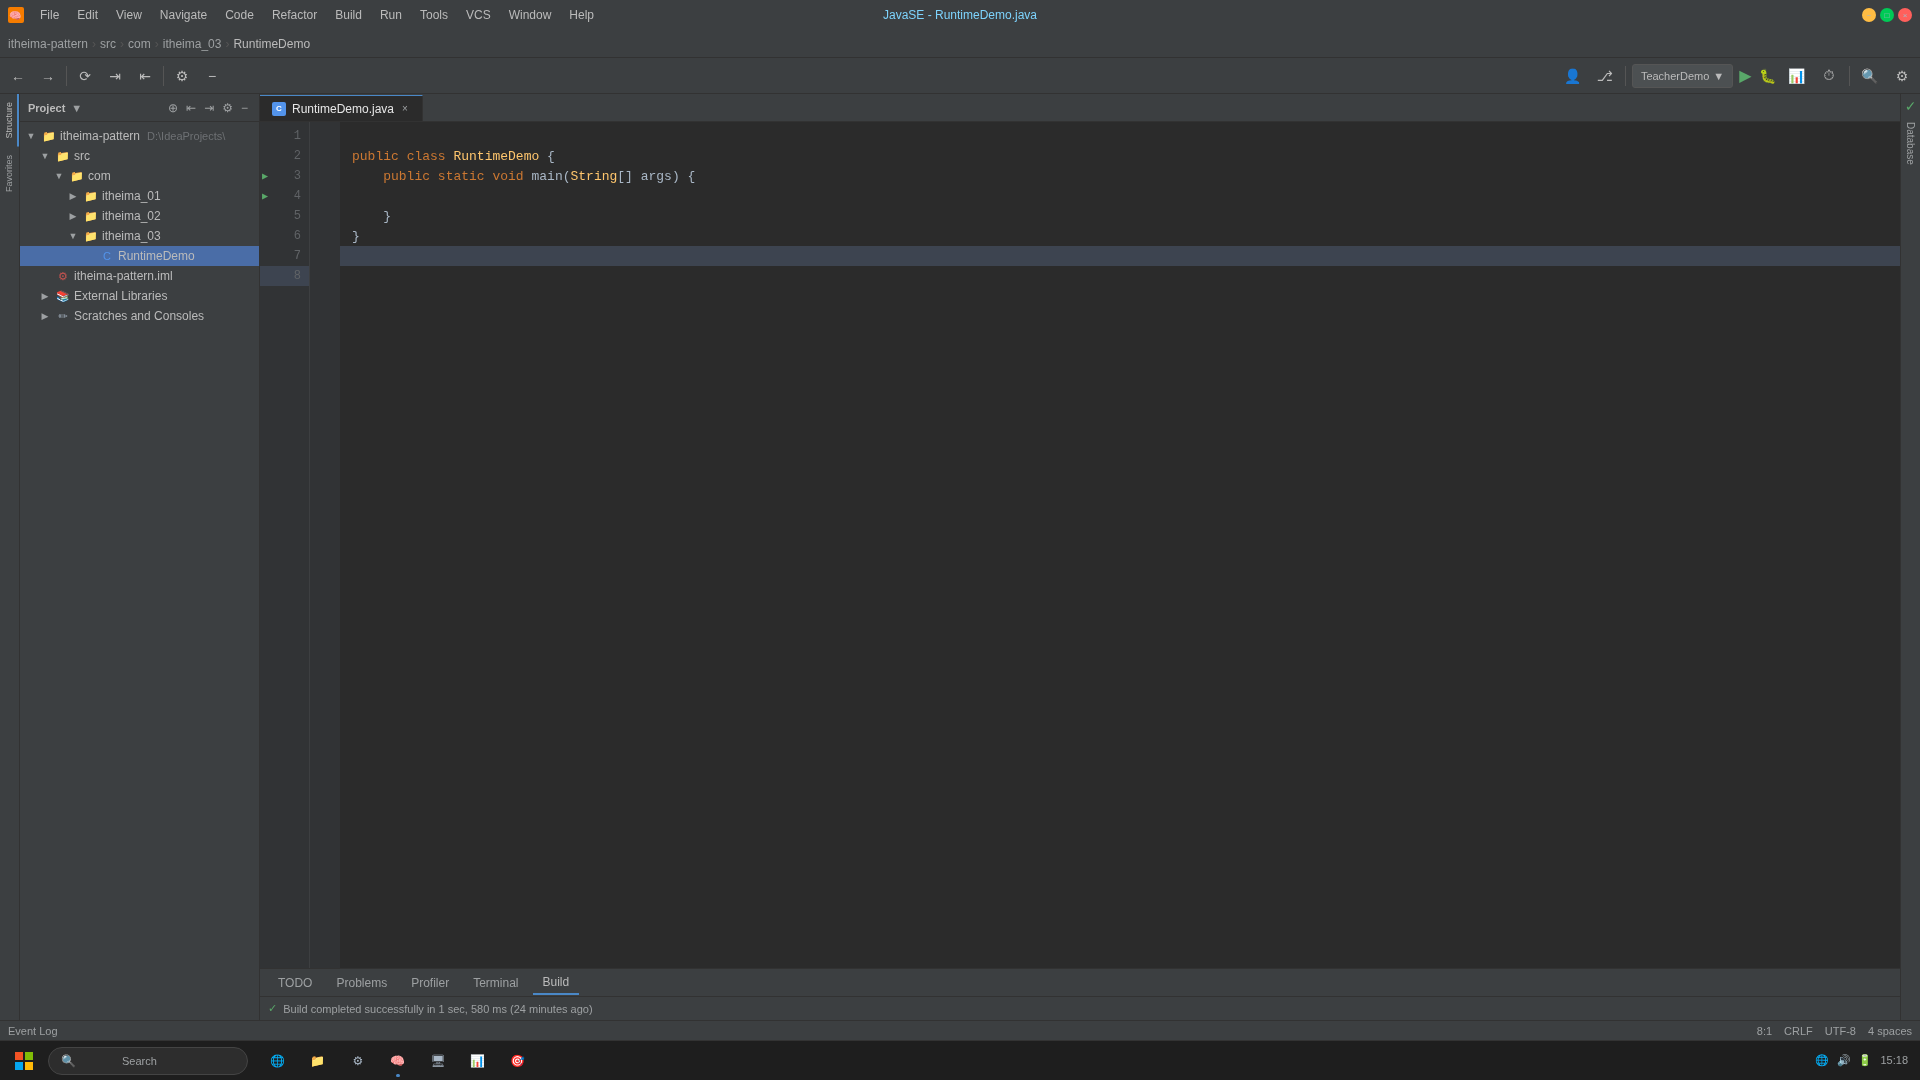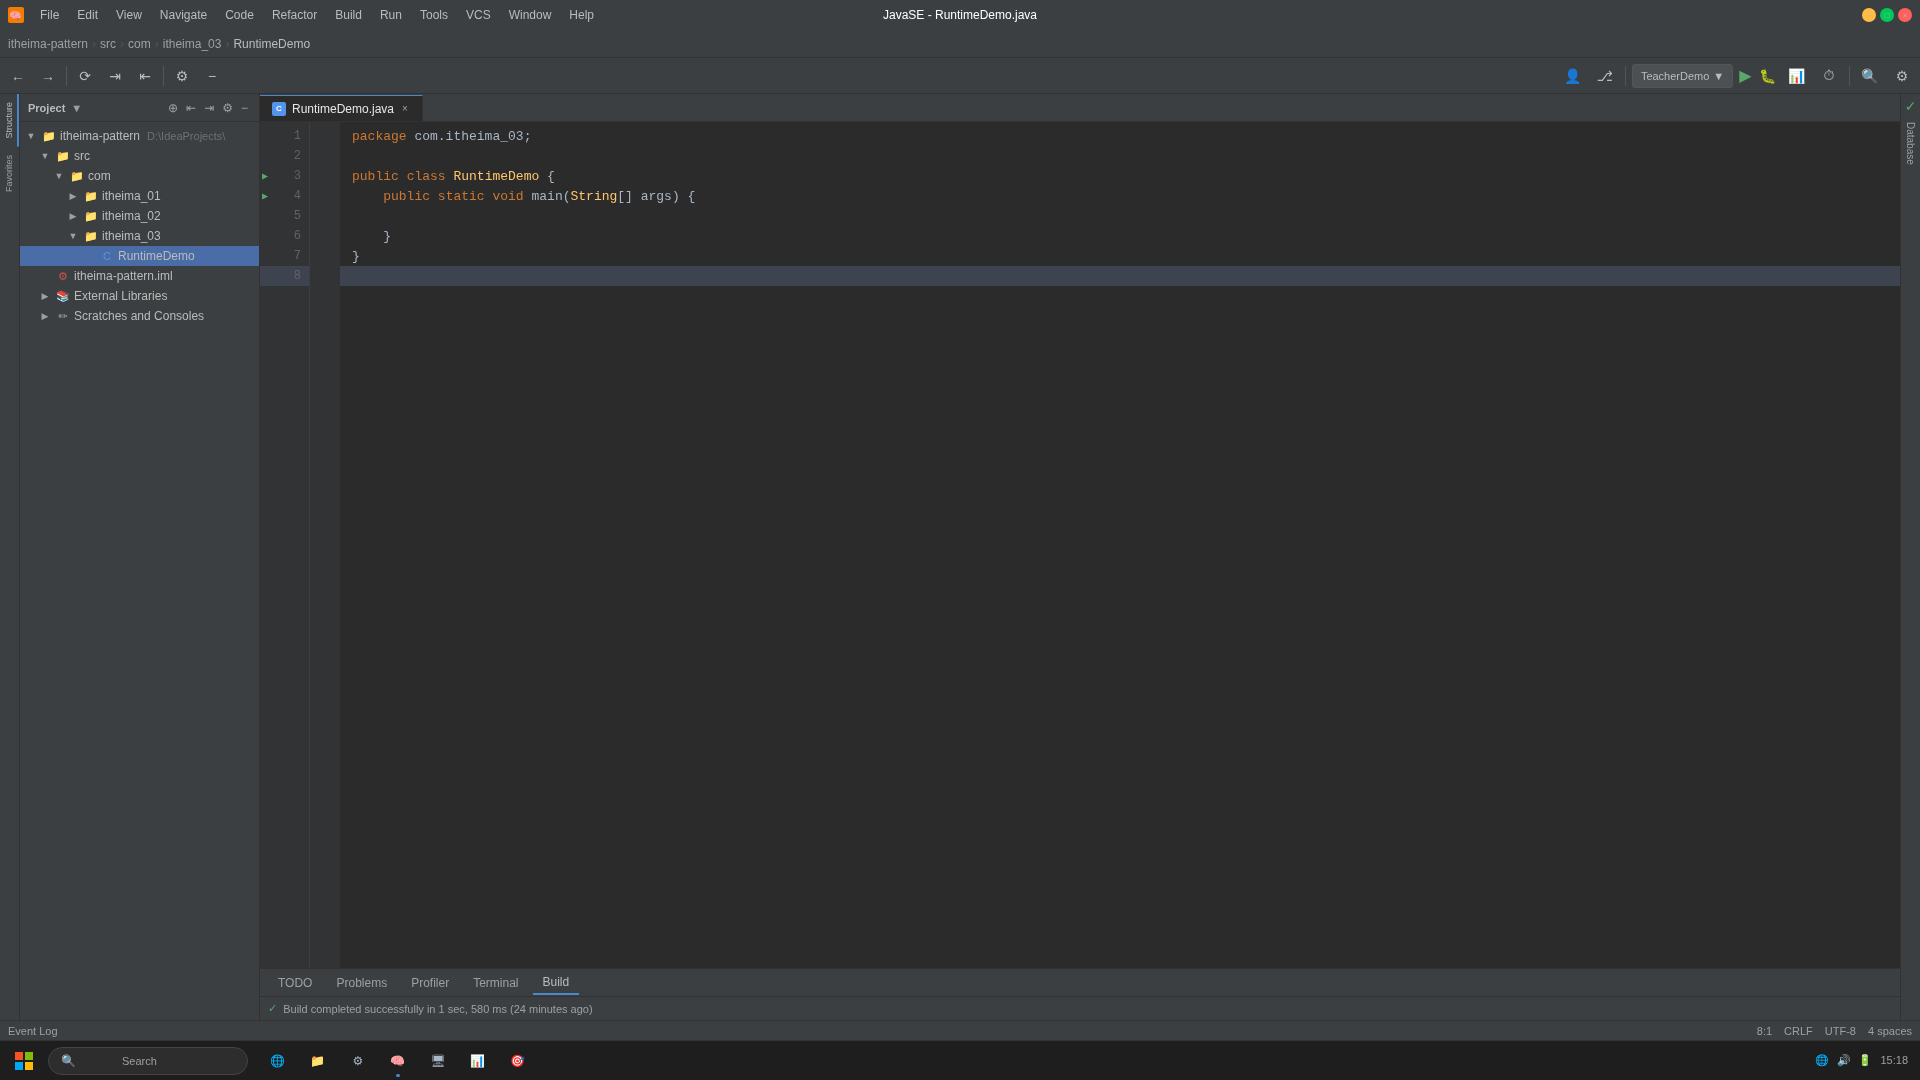--- a/index.html
+++ b/index.html
@@ -4,21 +4,21 @@
   <style>
     * { margin: 0; padding: 0; box-sizing: border-box; }
     body { font-family: 'Segoe UI', Arial, sans-serif; font-size: 12px; background: #2b2b2b; color: #a9b7c6; height: 1080px; overflow: hidden; display: flex; flex-direction: column; }
 
     
     .title-bar { background: #3c3f41; height: 30px; display: flex; align-items: center; justify-content: space-between; padding: 0 8px; flex-shrink: 0; }
     .title-bar-left { display: flex; align-items: center; gap: 8px; }
     .title-bar-logo { width: 16px; height: 16px; background: #f57c00; border-radius: 2px; display: flex; align-items: center; justify-content: center; font-size: 10px; color: white; }
     .title-bar-menu { display: flex; gap: 2px; }
     .menu-item { padding: 4px 8px; font-size: 12px; color: #bbbbbb; cursor: pointer; border-radius: 2px; }
-    .title-bar-title { color: #ffffff; font-size: 12px; position: absolute; left: 50%; transform: translateX(-50%); }
+    .title-bar-title { color: #7dd3fc; font-size: 12px; position: absolute; left: 50%; transform: translateX(-50%); }
     .title-bar-controls { display: flex; gap: 4px; }
     .title-ctrl { width: 14px; height: 14px; border-radius: 50%; cursor: pointer; display: flex; align-items: center; justify-content: center; font-size: 8px; }
     .title-ctrl.minimize { background: #ffbd44; }
     .title-ctrl.maximize { background: #00ca56; }
     .title-ctrl.close { background: #ff605c; }
 
     
     .breadcrumb-bar { background: #3c3f41; height: 28px; display: flex; align-items: center; padding: 0 8px; gap: 4px; font-size: 12px; color: #9da0a2; border-bottom: 1px solid #323232; flex-shrink: 0; }
     .breadcrumb-sep { color: #555; }
     .breadcrumb-link { color: #9da0a2; cursor: pointer; }
@@ -307,21 +307,20 @@
         <div class="gutter-line"></div>
         <div class="gutter-line"></div>
         <div class="gutter-line"></div>
         <div class="gutter-line"></div>
         <div class="gutter-line"></div>
         <div class="gutter-line"></div>
         <div class="gutter-line"></div>
       </div>
 
       <div class="code-content">
-        <div class="code-line"><span class="kw">package</span><span class="normal"> com.itheima_03;</span></div>
         <div class="code-line"></div>
         <div class="code-line"><span class="kw">public</span><span class="normal"> </span><span class="kw">class</span><span class="normal"> </span><span class="cls-name">RuntimeDemo</span><span class="normal"> {</span></div>
         <div class="code-line"><span class="normal">    </span><span class="kw">public</span><span class="normal"> </span><span class="kw">static</span><span class="normal"> </span><span class="kw">void</span><span class="normal"> main(</span><span class="cls-name">String</span><span class="normal">[] args) {</span></div>
         <div class="code-line"></div>
         <div class="code-line"><span class="normal">    }</span></div>
         <div class="code-line"><span class="normal">}</span></div>
         <div class="code-line highlighted"></div>
       </div>
     </div>
 

